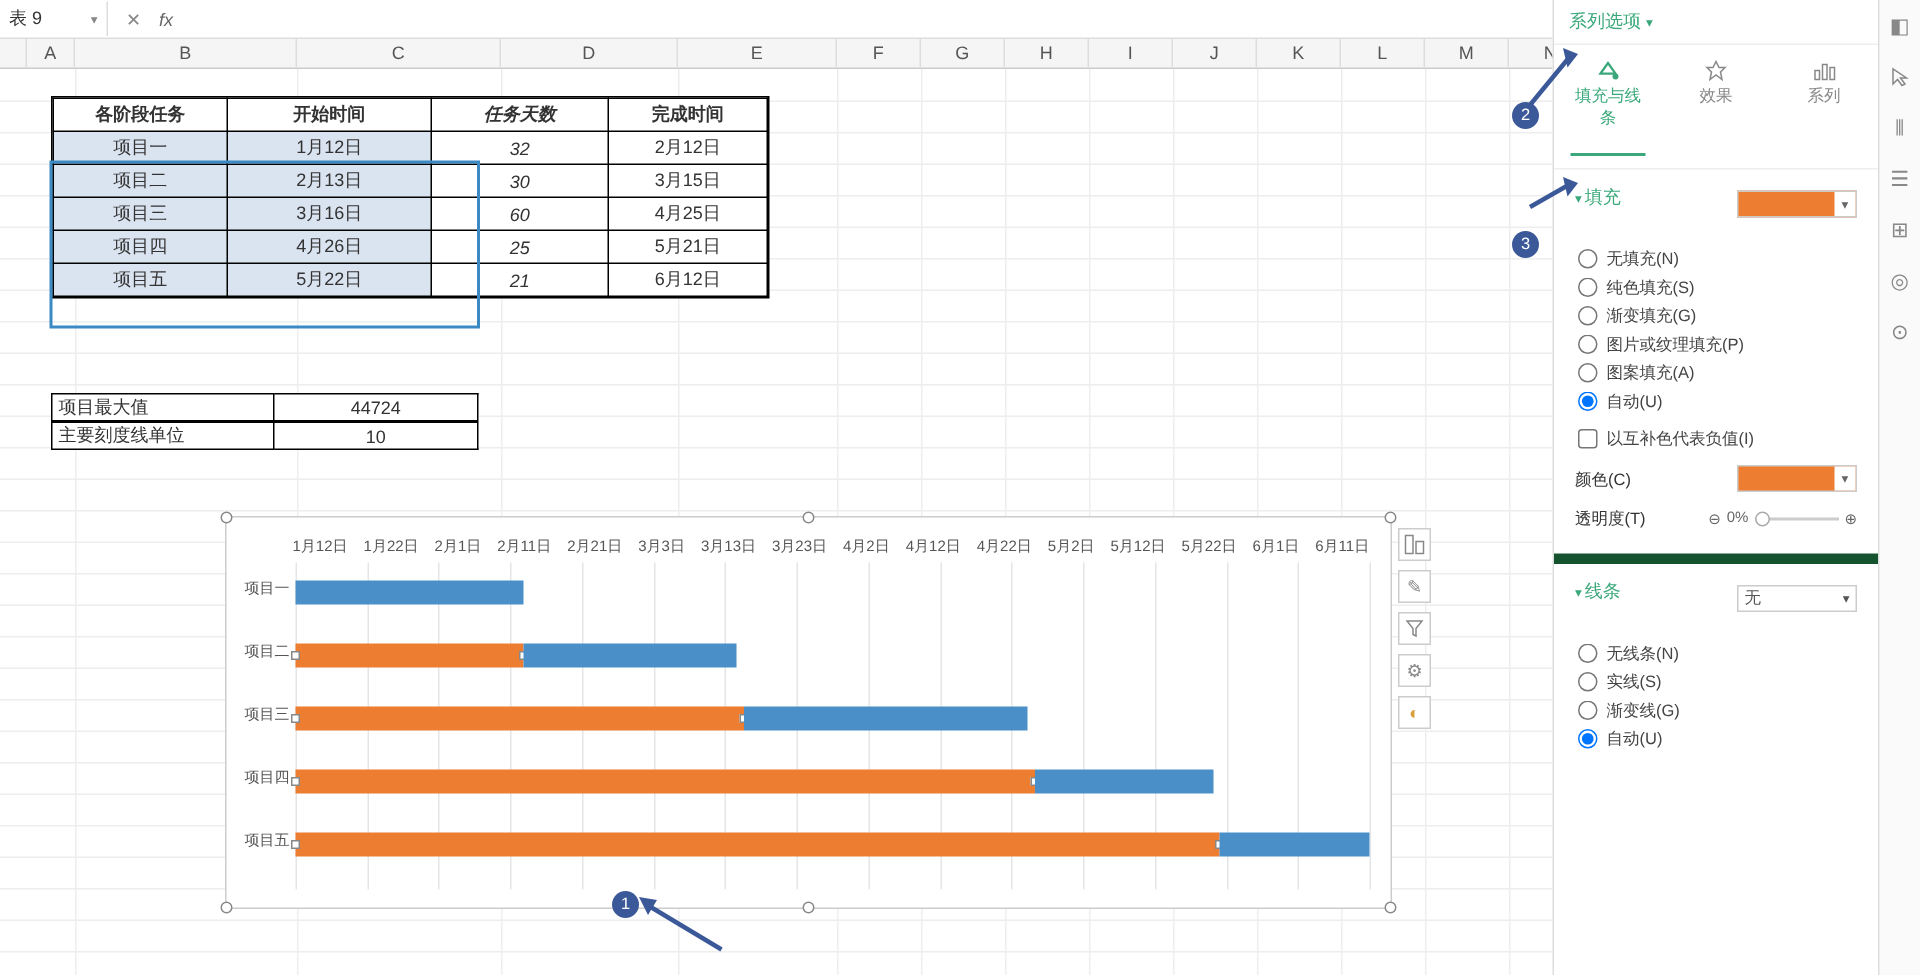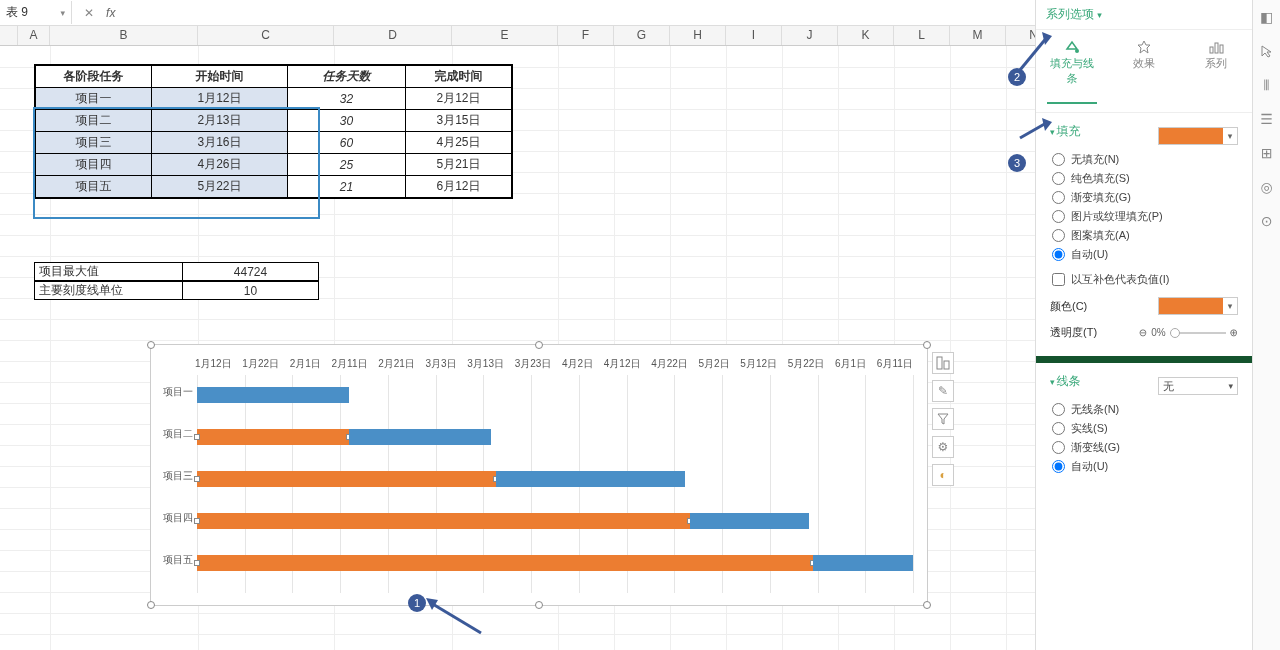--- a/index.html
+++ b/index.html
@@ -72,21 +72,21 @@
 .series-sel { padding: 6px 10px; color: #3aa87a; font-size: 12px; border-bottom: 1px solid #eee; }
 .tabs { display: flex; justify-content: space-around; padding: 8px 0; border-bottom: 1px solid #eee; }
 .tab { text-align: center; color: #888; font-size: 11px; width: 50px; }
 .tab.active { color: #3aa87a; }
 .tab .ic { height: 18px; display: flex; align-items: center; justify-content: center; font-size: 15px; }
 .tab.active { border-bottom: 2px solid #3aa87a; padding-bottom: 16px; }
 .section { padding: 10px 14px 6px; }
 .sec-title { color: #3aa87a; font-size: 12px; margin-bottom: 8px; }
 .swatch-drop { display: inline-flex; align-items: center; justify-content: flex-end; width: 80px; height: 18px; border: 1px solid #ccc; background: #ec7d31; }
 .swatch-drop .dd { width: 14px; background: #fff; color: #666; text-align: center; height: 100%; font-size: 9px; line-height: 16px; }
-.radios { margin: 4px 0 10px 2px; }
+.radios { margin: 17px 0 10px 2px; }
 .radios label { display: flex; align-items: center; gap: 6px; font-size: 11px; color: #444; margin: 4px 0; }
 .radios input { margin: 0; }
 .chk { display: flex; align-items: center; gap: 6px; font-size: 11px; color: #444; margin: 4px 0 4px 2px; }
 .row-item { display: flex; justify-content: space-between; align-items: center; font-size: 11px; margin: 10px 0; }
 .slider-box { display: flex; align-items: center; gap: 4px; font-size: 10px; color: #666; }
 .slider-track { width: 56px; height: 2px; background: #ccc; position: relative; }
 .slider-knob { position: absolute; left: 0; top: -4px; width: 10px; height: 10px; border-radius: 5px; background: #fff; border: 1px solid #aaa; }
 .line-sel { width: 80px; height: 18px; border: 1px solid #ccc; text-align: center; font-size: 11px; line-height: 16px; color: #555; display: inline-flex; align-items: center; justify-content: space-between; padding: 0 4px; }
 
 

